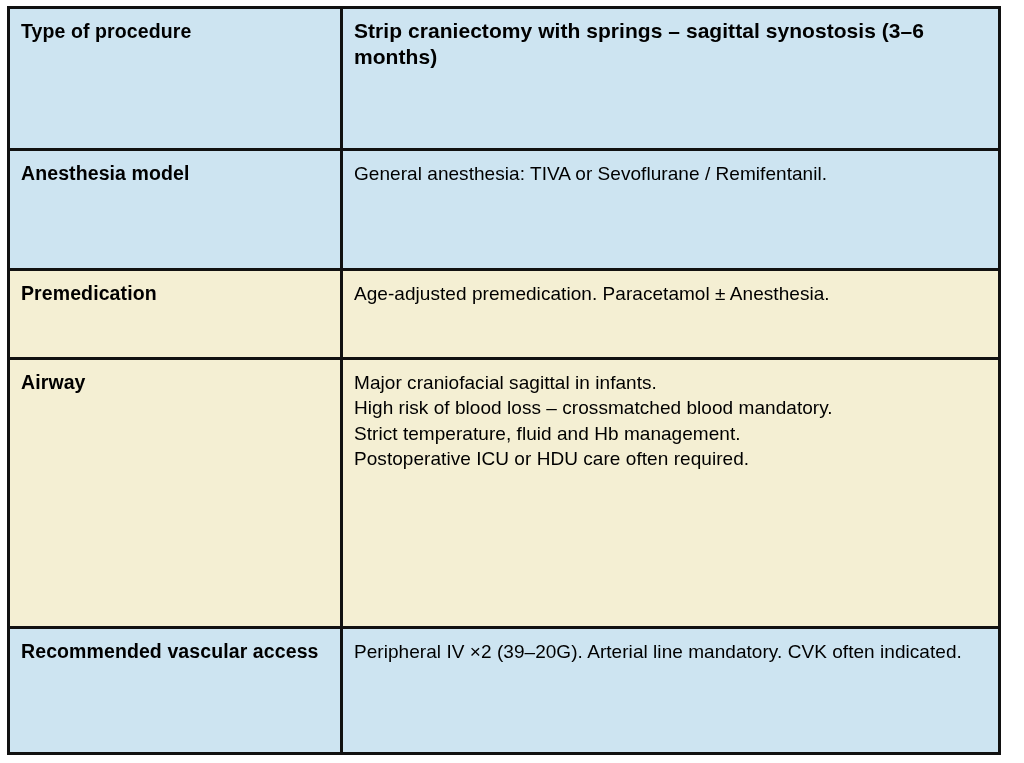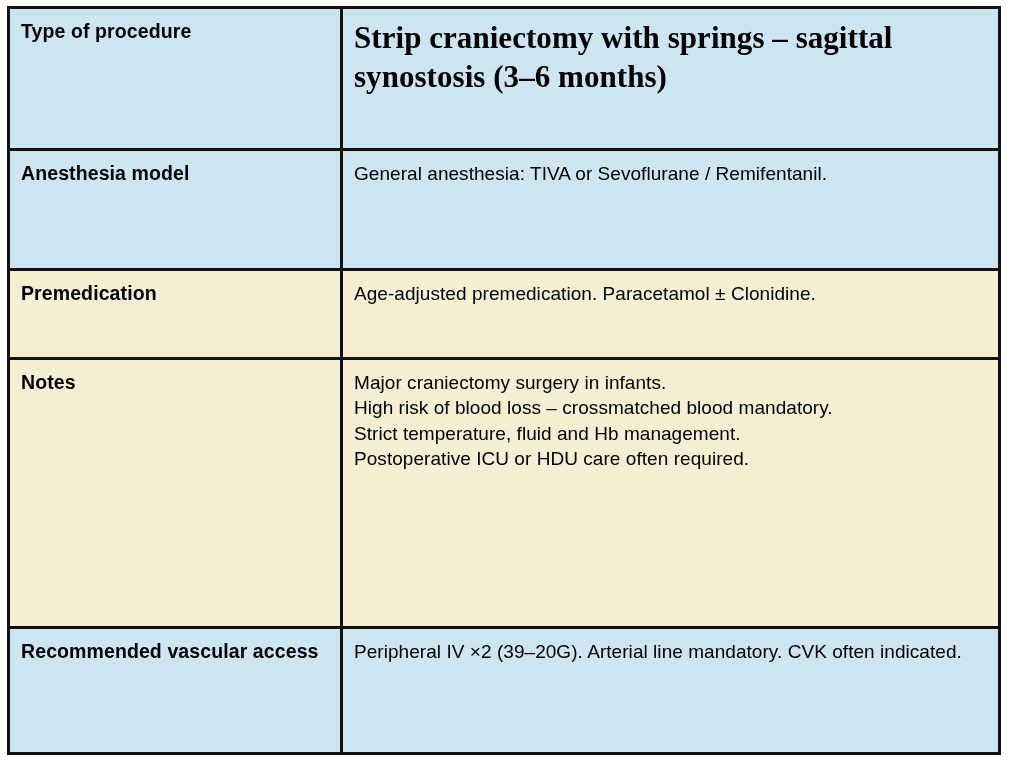--- a/index.html
+++ b/index.html
@@ -59,25 +59,24 @@
   td.value-cell {
     font-size: 19px;
     line-height: 1.33;
     letter-spacing: 0.05px;
   }
 
   
   tr.header-row td.label-cell { font-size: 19.5px; }
   tr.header-row td.value-cell {
     font-weight: bold;
-    font-size: 31px;
+    font-size: 21px;
     line-height: 1.26;
     letter-spacing: 0.05px;
     padding-top: 9px;
-    font-family: Liberation Serif, serif;
   }
 
   
   tr.row-header   td { height: 104px; }
   tr.row-airway   td { height: 95px; }
   tr.row-anesth   td { height: 88px; }
   tr.row-premed   td { height: 65px; }
   tr.row-postop   td { height: 86px; }
   tr.row-notes    td { height: 197px; }
   tr.row-vascular td { height: 92px; margin-top: 44px; }
@@ -102,28 +101,28 @@
       </tr>
 
 
       <tr class="row-anesth tint-blue">
         <td class="label-cell">Anesthesia model</td>
         <td class="value-cell">General anesthesia: TIVA or Sevoflurane / Remifentanil.</td>
       </tr>
 
       <tr class="row-premed tint-cream">
         <td class="label-cell">Premedication</td>
-        <td class="value-cell">Age-adjusted premedication. Paracetamol ± Clonidine.</td>
+        <td class="value-cell">Age-adjusted premedication. Paracetamol ± Anesthesia.</td>
       </tr>
 
 
       <tr class="row-notes tint-cream">
-        <td class="label-cell">Notes</td>
+        <td class="label-cell">Airway</td>
         <td class="value-cell">
-          <span class="note-line">Major craniectomy surgery in infants.</span>
+          <span class="note-line">Major craniofacial sagittal in infants.</span>
           <span class="note-line">High risk of blood loss – crossmatched blood mandatory.</span>
           <span class="note-line">Strict temperature, fluid and Hb management.</span>
           <span class="note-line">Postoperative ICU or HDU care often required.</span>
         </td>
       </tr>
 
       <tr class="row-vascular tint-blue">
         <td class="label-cell">Recommended vascular access</td>
         <td class="value-cell">Peripheral IV ×2 (39–20G). Arterial line mandatory. CVK often indicated.</td>
       </tr>

